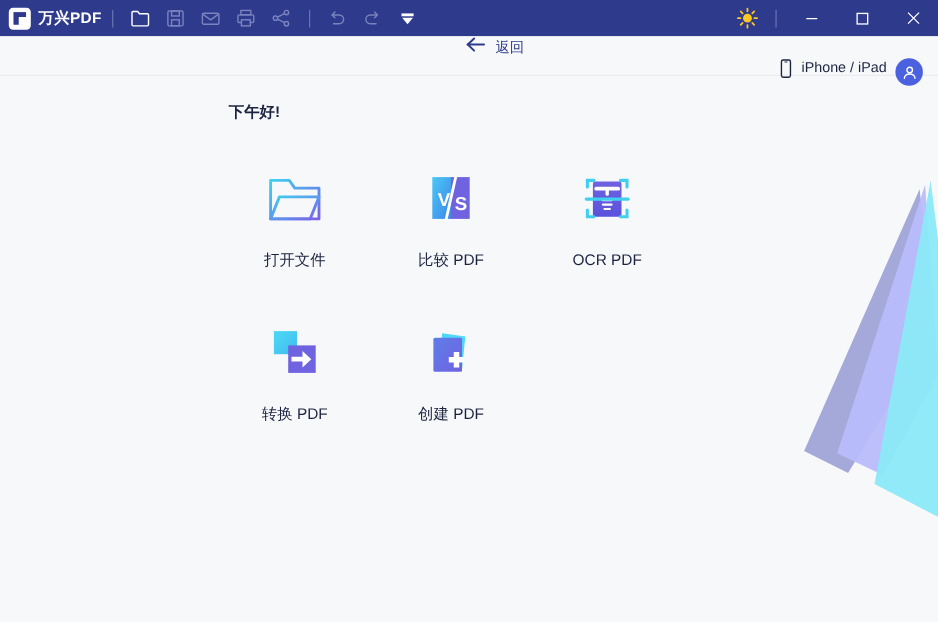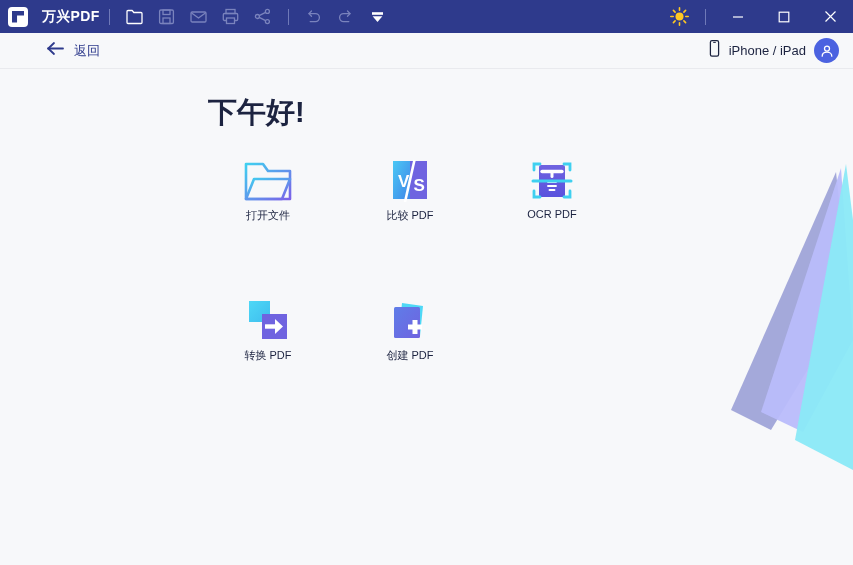--- a/index.html
+++ b/index.html
@@ -10,21 +10,21 @@
     background: #f7f8fa;
   }
   #app { position: relative; width:853px; height:565px; background:#f7f8fa; }
 
   
   .titlebar {
     position:absolute; left:0; top:0; width:853px; height:33px;
     background:#2e3a8c;
     display:flex; align-items:center;
   }
-  .brand { display:flex; align-items:center; padding-left:8px; gap:14px; }
+  .brand { display:flex; align-items:center; padding-left:8px; gap:7px; }
   .brand-logo {
     width:20px; height:20px; border-radius:4px; background:#ffffff;
     position:relative; flex:0 0 auto;
   }
   .brand-logo::before {
     content:""; position:absolute; left:4px; top:4px;
     width:12px; height:12px; background:#2e3a8c;
     clip-path: polygon(0 0, 100% 0, 100% 42%, 42% 42%, 42% 100%, 0 100%);
   }
   .brand-text {
@@ -45,51 +45,52 @@
   .win-btn {
     width:46px; height:33px; display:flex; align-items:center; justify-content:center;
   }
   .sun-btn { width:34px; height:33px; display:flex; align-items:center; justify-content:center; }
 
   
   .subbar {
     position:absolute; left:0; top:33px; width:853px; height:36px;
     background:#f7f8fa; display:flex; align-items:center;
     border-bottom:1px solid #e9eaee;
+    flex-direction:column;
   }
   .back-group { display:flex; align-items:center; gap:9px; margin-left:46px; cursor:default; }
   .back-label { color:#2e3a8c; font-size:13px; }
-  .subbar-right { margin-left:auto; display:flex; align-items:center; gap:8px; margin-right:14px; }
+  .subbar-right { margin-left:auto; display:flex; align-items:flex-start; gap:8px; margin-right:14px; }
   .device-label { color:#1c2340; font-size:13px; }
   .avatar {
     width:25px; height:25px; border-radius:50%; background:#4b62e0;
     display:flex; align-items:center; justify-content:center;
   }
 
   
   .decor { position:absolute; right:0; top:60px; width:140px; height:420px; pointer-events:none; }
 
   
   .main { position:absolute; left:0; top:69px; width:853px; height:496px; }
   .greeting {
     position:absolute; left:208px; top:24px;
-    font-size:29px; font-weight:bold; color:#1c2340;
+    font-size:14px; font-weight:bold; color:#1c2340;
   }
   .grid {
     position:absolute; left:197px; top:75px;
     display:grid;
     grid-template-columns: 142px 142px 142px;
     grid-template-rows: 140px 140px 140px;
   }
   .tile {
     display:flex; flex-direction:column; align-items:center;
     cursor:default; padding-top:10px;
   }
   .tile-icon { width:54px; height:54px; display:flex; align-items:center; justify-content:center; }
-  .tile-label { margin-top:0; font-size:11px; color:#1c2340; white-space:nowrap; }
+  .tile-label { margin-top:20px; font-size:14px; color:#1c2340; white-space:nowrap; }
 </style>
 </head>
 <body>
 
 <div id="app">
 
   <div class="titlebar">
 
     <div class="brand">
       <div class="brand-logo"></div>

